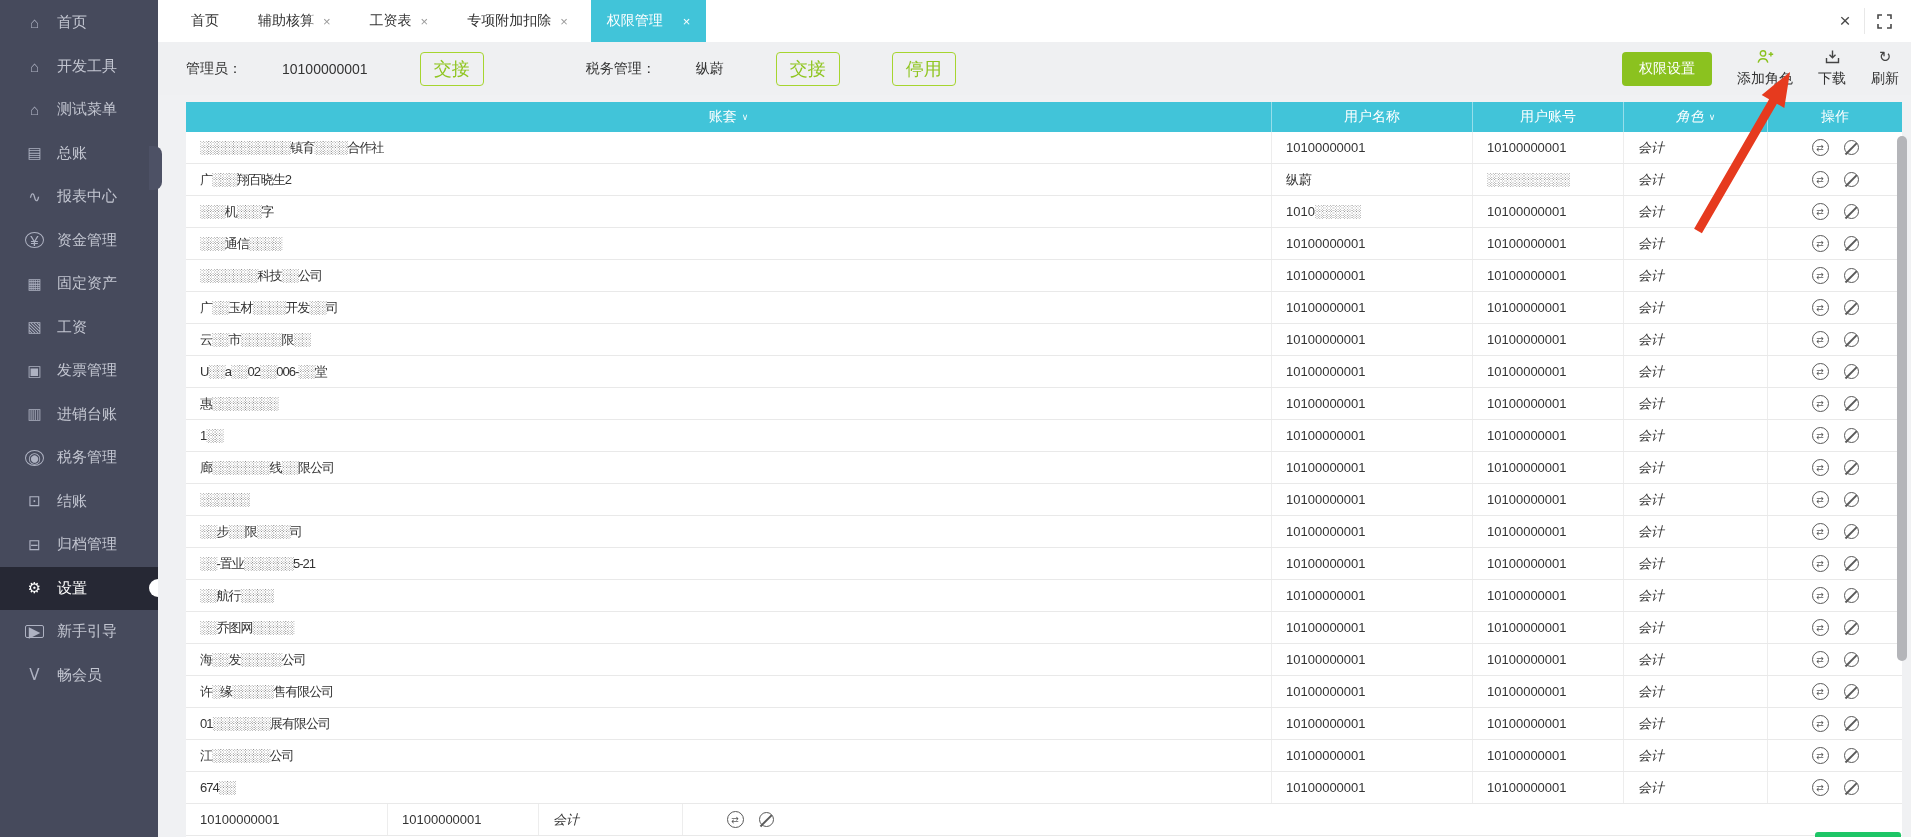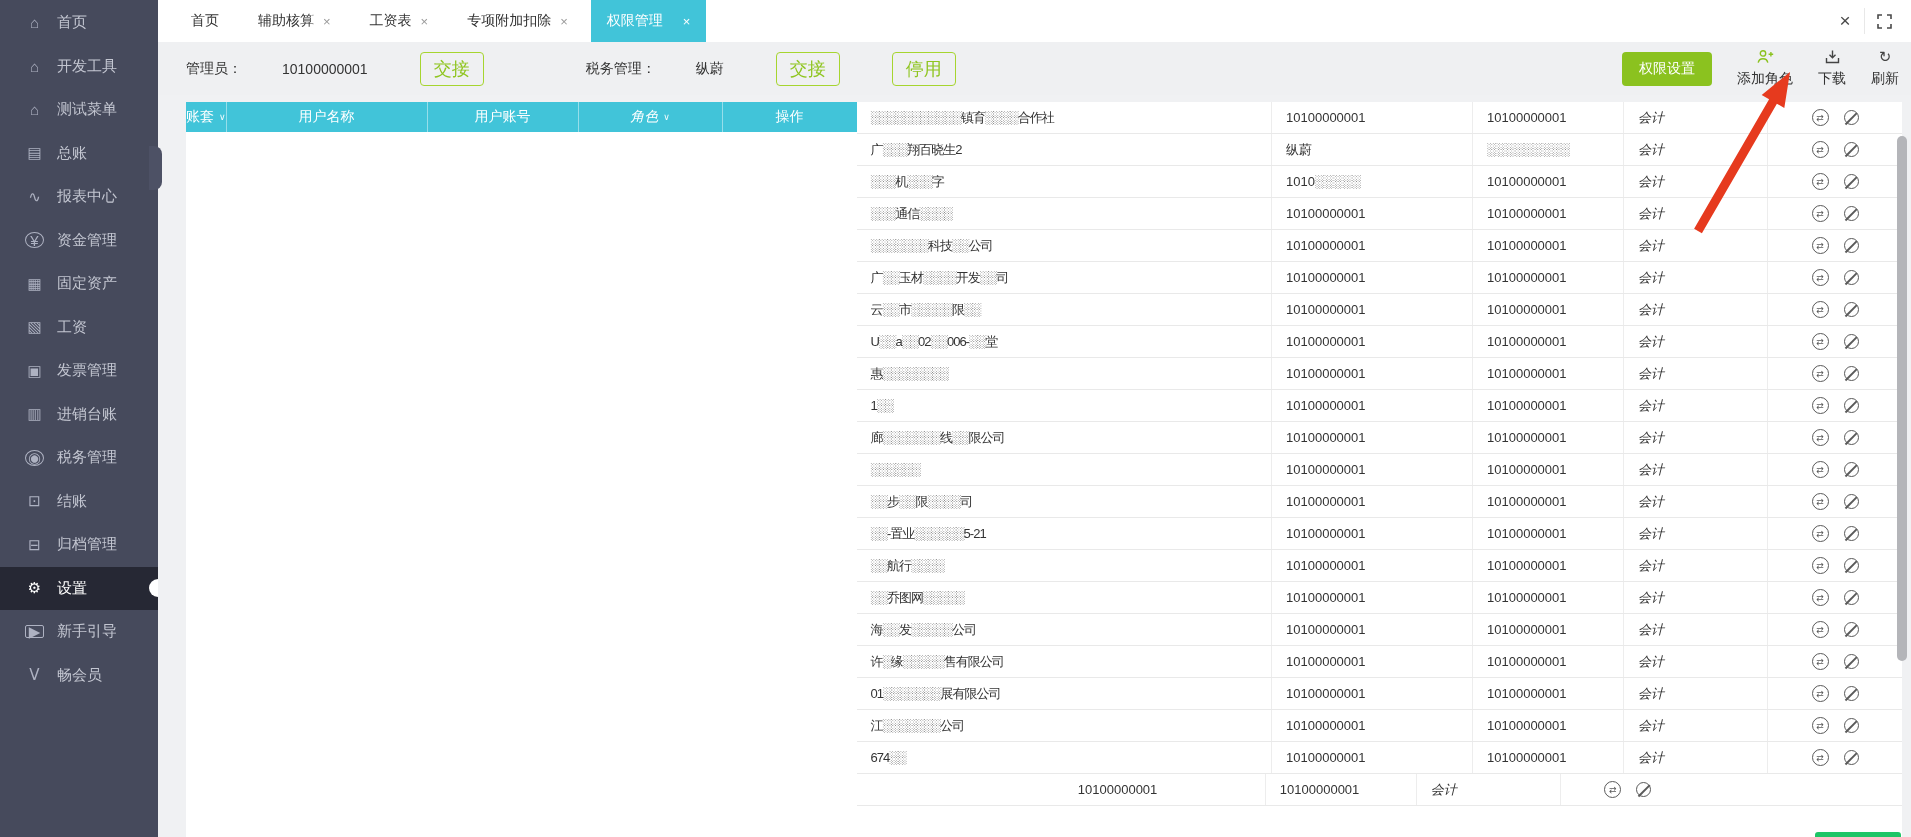--- a/index.html
+++ b/index.html
@@ -43,34 +43,34 @@
              font-family:Liberation Mono, monospace; }
   .sup-group { margin-left:62px; }
   .toolbar-right { margin-left:auto; display:flex; align-items:center; gap:25px; }
   .btn-primary { background:#8bc21f; color:#fff; border:none; border-radius:4px; padding:8px 17px;
              font-size:14px; cursor:pointer; font-family:inherit; }
   .tool-link { display:flex; align-items:center; gap:6px; font-size:14px; color:#333; cursor:pointer;flex-direction:column; }
   .tool-link svg { display:block; }
   .refresh-glyph { font-size:15px; color:#444; line-height:1; }
   
   .table-wrap { margin:7px 9px 0 28px; background:#fff; flex:1; overflow:hidden;
-             display:flex; }
+             display:flex; flex-direction:column; }
   .thead { display:flex; background:#41c4d9; color:#fff; height:30px; align-items:center;
              font-size:14px; flex:none; }
   .th { display:flex; align-items:center; justify-content:center; gap:5px; height:100%; }
   .th + .th { border-left:1px solid rgba(255,255,255,.45); }
   .caret { font-size:9px; opacity:.95; }
   .col-name { flex:1; min-width:0; }
   .col-user { width:201px; flex:none; }
   .col-acct { width:151px; flex:none; }
   .col-role { width:144px; flex:none;font-style:italic; }
   .col-ops  { width:135px; flex:none; }
   .tbody { flex:1; overflow:hidden; }
   .row { display:flex; height:32px; border-bottom:1px solid #e9e9e9; align-items:center;
-             font-size:13px; color:#333;justify-content:center; }
+             font-size:13px; color:#333; }
   .td { height:100%; display:flex; align-items:center; overflow:hidden; white-space:nowrap; }
   .td + .td { border-left:1px solid #ededed; }
   .td.lpad { padding-left:14px; }
   .redacted { letter-spacing:-1px; }
   .ops-cell { justify-content:center; gap:15px; }
   .icon-transfer { width:17px; height:17px; border:1px solid #5a5a5a; border-radius:50%;
              display:flex; align-items:center; justify-content:center; font-size:9px; color:#5a5a5a;
              cursor:pointer; flex:none; }
   .icon-ban { width:15px; height:15px; border:1.5px solid #5a5a5a; border-radius:50%; position:relative;
              cursor:pointer; flex:none; }

